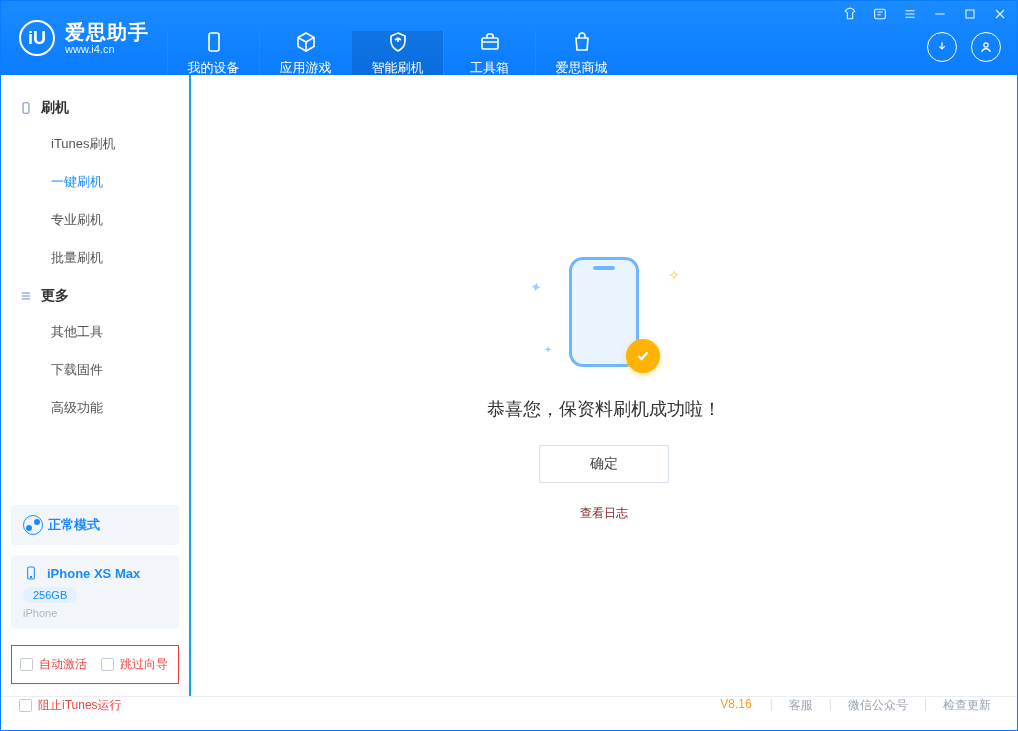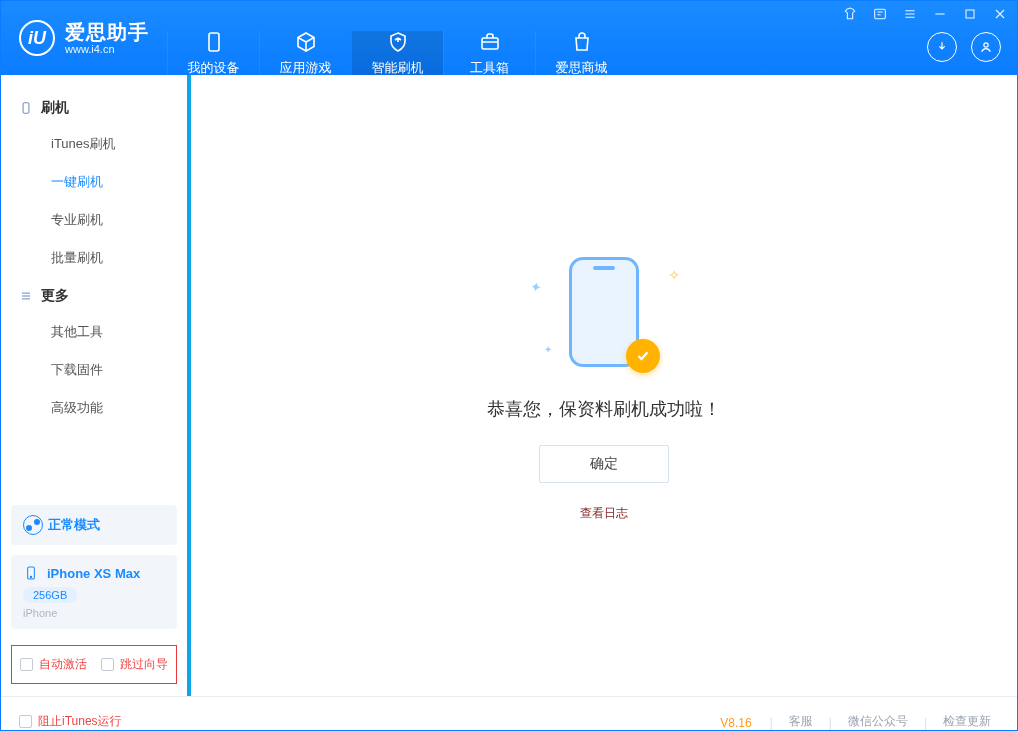--- a/index.html
+++ b/index.html
@@ -3,42 +3,42 @@
 <meta charset="utf-8">
 <style>
 * { margin: 0; padding: 0; box-sizing: border-box; font-family: "Microsoft YaHei", Arial, sans-serif; }
 body { background: #eef1f5; display: flex; align-items: center; justify-content: center; height: 100vh; }
 .window { width: 1018px; height: 731px; background: #fff; border: 1px solid #0a7cff; display: flex; flex-direction: column; position: relative; }
 .window::after { content: ""; position: absolute; inset: -4px; z-index: -1; background: #d0d8e2; filter: blur(2px); }
 
 
 .header { height: 74px; background: linear-gradient(to bottom,#1a8bff,#0a7cff); display: flex; align-items: stretch; color: #fff; position: relative; }
 .brand { display: flex; align-items: center; padding: 0 18px 0 18px; gap: 10px; }
-.brand-logo { width: 36px; height: 36px; border: 2.5px solid #fff; border-radius: 50%; display: flex; align-items: center; justify-content: center; font-weight: bold; font-size: 18px; font-style: italic; }
+.brand-logo { width: 36px; height: 36px; border: 2.5px solid #fff; border-radius: 50%; display: flex; align-items: center; justify-content: center; font-weight: bold; font-size: 18px; }
 .brand-text { line-height: 1.1; }
 .brand-title { font-size: 20px; font-weight: bold; letter-spacing: 1px; }
 .brand-sub { font-size: 11px; opacity: .9; }
 
 .tabs { display: flex; height: 100%; }
 .tab { width: 92px; display: flex; flex-direction: column; align-items: center; justify-content: center; gap: 5px; font-size: 13px; cursor: pointer; border-left: 1px solid rgba(255,255,255,.08); margin-top: 30px; }
 .tab.active { background: rgba(0,0,0,.12); }
 .tab-icon { width: 26px; height: 26px; display: flex; align-items: center; justify-content: center; }
 .tab-icon svg { width: 24px; height: 24px; fill: none; stroke: #fff; stroke-width: 1.6; }
 
 .win-controls { position: absolute; right: 8px; top: 4px; display: flex; gap: 12px; align-items: center; }
 .wc { width: 18px; height: 18px; display: flex; align-items: center; justify-content: center; cursor: pointer; opacity: .9; }
 .wc svg { width: 16px; height: 16px; stroke: #fff; stroke-width: 1.6; fill: none; }
 
 .header-right { margin-left: auto; display: flex; align-items: center; gap: 14px; padding-right: 16px; margin-top: 18px; }
 .circ-btn { width: 30px; height: 30px; border: 1.6px solid #fff; border-radius: 50%; display: flex; align-items: center; justify-content: center; cursor: pointer; }
 .circ-btn svg { width: 16px; height: 16px; stroke: #fff; stroke-width: 1.8; fill: none; }
 
 
 .body { flex: 1; display: flex; min-height: 0; }
-.sidebar { width: 190px; border-right: 4px solid #0ea5e9; display: flex; flex-direction: column; }
+.sidebar { width: 190px; border-right: 2px solid #0ea5e9; display: flex; flex-direction: column; }
 .side-scroll { flex: 1; padding-top: 14px; overflow: auto; }
 .side-group-hd { display: flex; align-items: center; gap: 8px; padding: 10px 18px 8px 18px; color: #333; font-size: 14px; font-weight: 600; }
 .side-group-hd svg { width: 14px; height: 14px; stroke: #5d7fb9; fill: none; stroke-width: 1.6; }
 .side-item { padding: 10px 18px 10px 50px; font-size: 13px; color: #555; cursor: pointer; }
 .side-item.active { color: #1a8bff; }
 
 .mode-box, .device-box { margin: 0 10px 10px 10px; background: #f2f6fb; border-radius: 4px; padding: 10px 12px; }
 .mode-box { display: flex; align-items: center; gap: 5px; color: #1a8bff; font-size: 13px; font-weight: 600; }
 .mode-ic { width: 20px; height: 20px; border: 1.6px solid #1a8bff; border-radius: 50%; position: relative; }
 .mode-ic::before, .mode-ic::after { content: ""; position: absolute; border-radius: 50%; background:#1a8bff; }
@@ -65,21 +65,21 @@
 .spark { position:absolute; font-size:14px; color:#9cd0ff; }
 .spark.s1 { left:6px; top:30px; transform:rotate(10deg); }
 .spark.s2 { right:4px; top:18px; color:#ffc94d; }
 .spark.s3 { left:20px; bottom:24px; font-size:10px; }
 
 .success-text { font-size:18px; color:#333; }
 .ok-btn { margin-top:6px; width:130px; height:38px; border:1px solid #d9e1ea; background:#fff; font-size:14px; color:#444; cursor:pointer; border-radius:2px; }
 .log-link { font-size:12px; color:#7f1d1d; cursor:pointer; margin-top:4px; }
 
 
-.footer { height:34px; border-top:1px solid #eaeef2; display:flex; align-items:flex-end; padding:0 18px; font-size:12px; color:#9aa3b0; gap:8px; }
+.footer { height:34px; border-top:1px solid #eaeef2; display:flex; align-items:flex-start; padding:0 18px; font-size:12px; color:#9aa3b0; gap:8px; }
 .footer .chk .box { border-color:#c2cad6; }
 .footer-spacer { flex:1; }
 .footer .ver { color:#ff9a1f; margin-right:10px; }
 .footer .sep { color:#d9e1ea; }
 .footer .flink { cursor:pointer; padding:0 8px; }
 </style>
 </head>
 <body>
 
 <div class="window">

